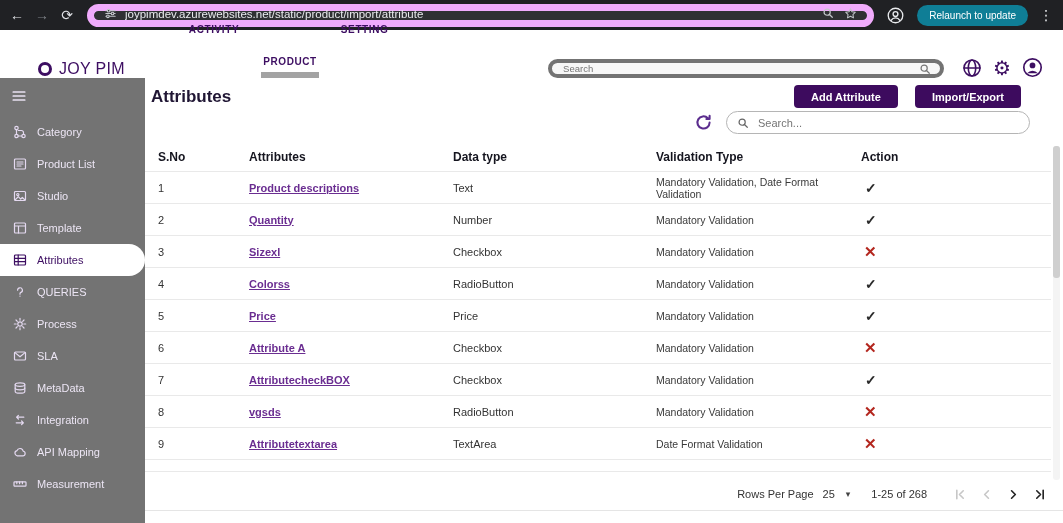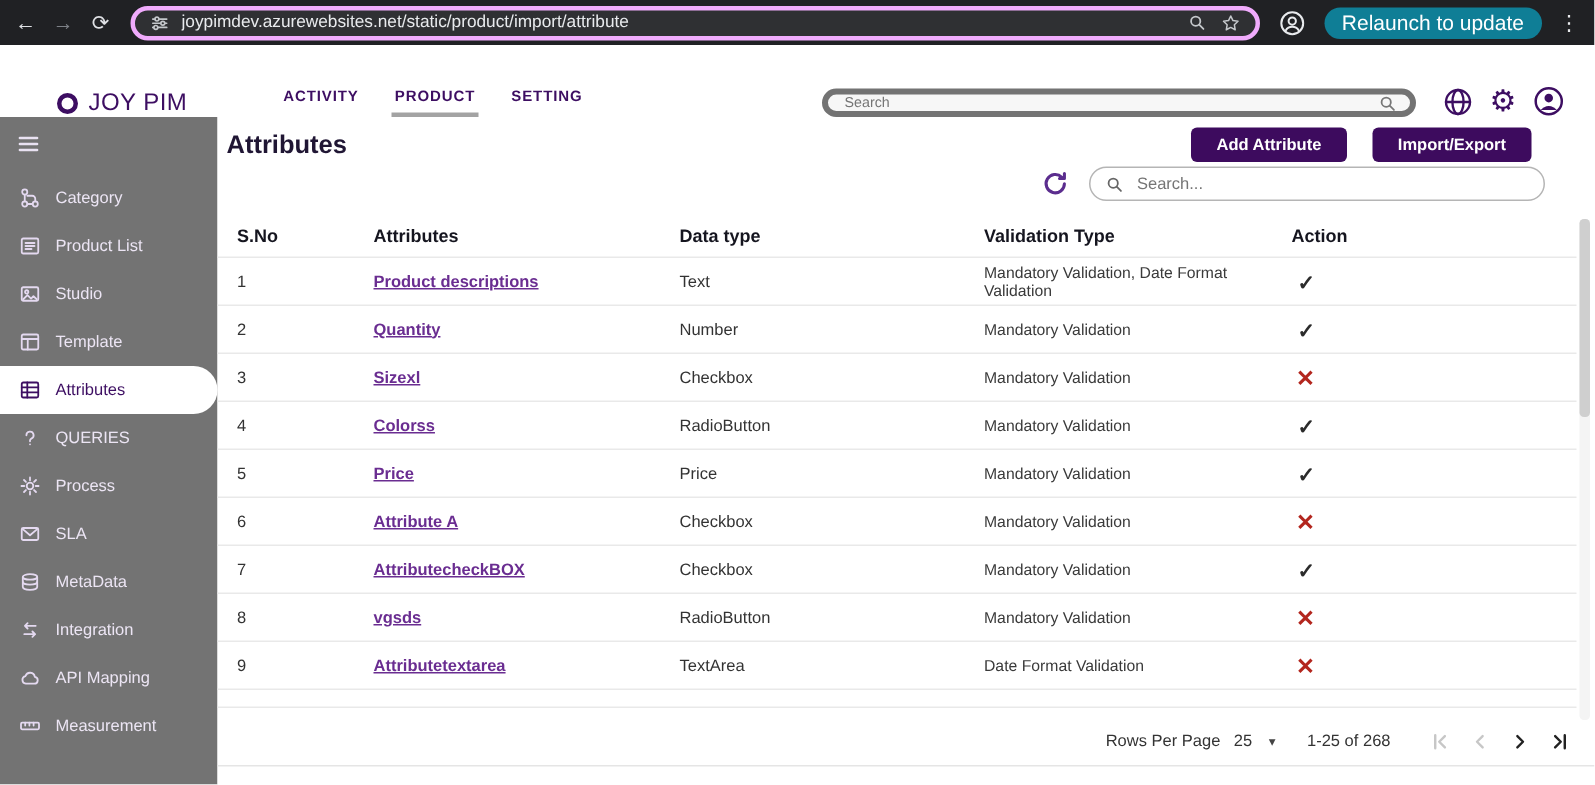--- a/index.html
+++ b/index.html
@@ -12,42 +12,42 @@
   .screen { width:1063px; height:523px; position:relative; overflow:hidden; }
 
   
   .browser-bar {
     height:30px; background:#202124; display:flex; align-items:center;
     gap:7px; padding:0 8px;
   }
   .bicon { color:#dfe1e5; font-size:14px; width:18px; text-align:center; cursor:pointer; line-height:1; }
   .bicon.dim { color:#7d8187; }
   .url-pill {
-    flex:1; max-width:792px; height:23px; background:#2f3033; border:3px solid #f0abfc;
-    border-radius:13px; display:flex; align-items:center; gap:8px; padding:0 10px; margin-left:4px;
+    flex:1; max-width:792px; height:23px; background:#2f3033; border:7px solid #f0abfc;
+    border-radius:13px; display:flex; align-items:flex-end; gap:8px; padding:0 10px; margin-left:4px;
   }
   .url-pill .pin-icon { display:flex; color:#c4c7cb; }
   .url-text { color:#e8eaed; font-size:11.5px; flex:1; white-space:nowrap; overflow:hidden; }
   .pill-icons { display:flex; gap:10px; color:#c4c7cb; align-items:center; }
   .pill-icons span { display:flex; cursor:pointer; }
   .browser-avatar { display:flex; color:#e8eaed; margin-left:6px; cursor:pointer; }
   .relaunch {
-    height:21px; border-radius:11px; background:#0f7e96; color:#fff; font-size:14px;
+    height:21px; border-radius:11px; background:#0f7e96; color:#fff; font-size:10px;
     border:none; padding:0 12px; font-family:inherit; margin-left:6px; cursor:pointer; white-space:nowrap;
   }
   .kebab { color:#e8eaed; font-size:14px; margin:0 2px 0 4px; cursor:pointer; }
 
   
   .app-header { height:48px; display:flex; align-items:flex-end; background:#fff; }
   .logo { display:flex; align-items:center; gap:7px; margin-left:38px; color:#3d0e62; cursor:pointer; }
   .logo-ring { width:14px; height:14px; border:3.5px solid #3d0e62; border-radius:50%; }
   .logo-text { font-size:16px; font-weight:500; letter-spacing:0.3px; }
   .nav { display:flex; gap:20px; margin-left:62px; }
   .nav-item { font-size:10px; font-weight:bold; color:#3d0e62; letter-spacing:0.6px; padding:8px 2px; cursor:pointer; }
-  .nav-item.active { padding-bottom:5px; border-bottom:3px solid #a3a3a3; }
+  .nav-item.active { padding-bottom:5px; border-bottom:6px solid #a3a3a3;margin-top:32px; }
   .hsearch {
     margin-left:auto; width:396px; height:19px; background:#f7f7f7; border:4px solid #737373;
     border-radius:10px; display:flex; align-items:center; padding:0 9px; gap:6px;
   }
   .hsearch input { flex:1; border:none; background:transparent; font-size:9.5px; color:#555; outline:none; font-family:inherit; }
   .hsearch .mag { display:flex; color:#777; cursor:pointer; }
   .header-icons { display:flex; gap:11px; margin:0 20px 0 18px; color:#3d0e62; align-items:center; }
   .header-icons > span { display:flex; cursor:pointer; align-items:center; }
   .gear-glyph { font-size:20px; line-height:1; }
 

